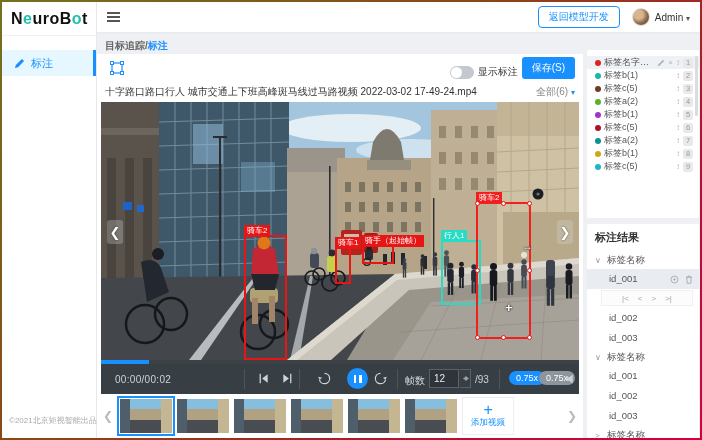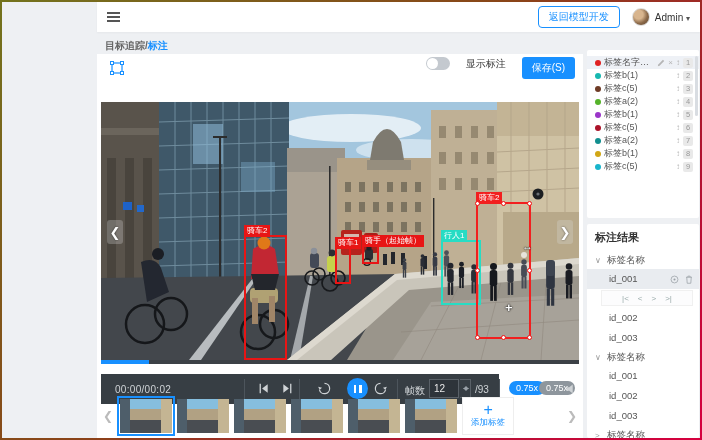--- a/index.html
+++ b/index.html
@@ -24,21 +24,21 @@
   .caret { font-size:8px; color:#555; }
 
   
   #breadcrumb { position:absolute; left:103px; top:37px; font-size:10px; color:#666;font-weight:bold; }
   #breadcrumb .cur { color:#1890ff; }
 
   
   #main-card { position:absolute; left:95px; top:52px; width:486px; height:384px; background:#fff; }
   #anno-toolbar { position:relative; height:28px; display:flex; align-items:center; padding:0 8px; }
   #tool-rect { margin-left:4px; cursor:pointer; }
-  #anno-toolbar .right { margin-left:auto; display:flex; align-items:flex-start; gap:16px; }
+  #anno-toolbar .right { margin-left:auto; display:flex; align-items:flex-end; gap:4px; }
   .toggle { width:24px; height:13px; border-radius:7px; background:#c4c9cf; position:relative; cursor:pointer; }
   .toggle .knob { position:absolute; left:1px; top:1px; width:11px; height:11px; background:#fff; border-radius:50%; }
   #toggle-label { font-size:10px; color:#333; }
   #save-btn { background:#1890ff; color:#fff; border:none; border-radius:3px; font-size:10px; padding:4px 10px; cursor:pointer; }
   #title-row { height:20px; display:flex; align-items:center; padding:0 8px; }
   #video-title { font-size:10px; color:#333; white-space:nowrap; overflow:hidden; }
   #filter { margin-left:auto; font-size:10px; color:#888; cursor:pointer; white-space:nowrap; }
   #filter .caret { color:#1890ff; }
 
   
@@ -47,21 +47,21 @@
   #overlay { position:absolute; inset:0; }
   .bbox { position:absolute; border:2px solid; }
   .bbox .blabel { position:absolute; left:-2px; bottom:100%; font-size:8px; line-height:1; color:#fff; padding:2px 3px; white-space:nowrap; }
   .handle { position:absolute; width:5px; height:5px; background:#fff; border:1px solid #e11; border-radius:50%; }
   .vnav { position:absolute; top:118px; width:16px; height:24px; display:flex; align-items:center; justify-content:center; color:#fff; font-size:13px; background:rgba(220,220,220,.28); border-radius:3px; cursor:pointer; text-shadow:0 0 2px rgba(0,0,0,.6); }
   .cursor-glyph { position:absolute; color:#fff; text-shadow:0 0 2px #000,0 0 1px #000; font-weight:bold; }
 
   
   #progress { position:absolute; left:4px; top:306px; width:478px; height:4px; background:#3c4146; }
   #progress .fill { height:100%; background:#1890ff; }
-  #controls { position:absolute; left:4px; top:320px; width:398px; height:30px; background:#373e44; color:#cfd3d6; font-size:10px; }
+  #controls { position:absolute; left:4px; top:310px; width:478px; height:30px; background:#373e44; color:#cfd3d6; font-size:10px; }
   #controls .divider { position:absolute; top:5px; width:1px; height:20px; background:#4d555c; }
   #time { position:absolute; left:14px; top:10px; letter-spacing:.3px; }
   .cicon { position:absolute; top:8px; cursor:pointer; }
   #pause-btn { position:absolute; left:246px; top:4px; width:21px; height:21px; border-radius:50%; background:#1890ff; border:none; cursor:pointer; }
   #pause-btn i { display:inline-block; width:2.5px; height:8px; background:#fff; margin:0 1.5px; }
   #frame-label { position:absolute; left:284px; top:10px; }
   #frame-input { position:absolute; left:306px; top:5px; width:30px; height:19px; background:#2e343a; border:1px solid #5a6168; color:#e8e8e8; font-size:10px; padding-left:4px; }
   #frame-spinner { position:absolute; left:337px; top:5px; width:11px; height:19px; border:1px solid #5a6168; border-left:none; display:flex; flex-direction:column; cursor:pointer; }
   #frame-spinner i { flex:1; position:relative; }
   #frame-spinner i:first-child::after { content:""; position:absolute; left:2.5px; top:3px; border:3px solid transparent; border-bottom-color:#9aa1a8; }
@@ -118,20 +118,31 @@
         <i></i>
         <i></i>
         <i></i>
       </div>
     <div class="spacer"></div>
     <button id="back-btn">返回模型开发</button>
     <div id="avatar"></div>
     <span id="user"><span>Admin</span> <span class="caret">▾</span></span>
   </div>
 
+  <div id="sidebar">
+    <div id="logo"><span style="color: rgb(17, 17, 17);">N</span><span style="color: rgb(31, 191, 174);">e</span><span style="color: rgb(17, 17, 17);">ur</span><span style="color: rgb(17, 17, 17);">o</span><span style="color: rgb(17, 17, 17);">B</span><span style="color: rgb(31, 191, 174);">o</span><span style="color: rgb(17, 17, 17);">t</span></div>
+    <div class="menu-item">
+      <svg width="11" height="11" viewBox="0 0 12 12">
+          <path d="M1 11l1-3.4L8.6 1 11 3.4 4.4 10 1 11z" fill="#1890ff"></path>
+        </svg>
+      <span>标注</span>
+      <span class="bar"></span>
+    </div>
+    <div id="copyright">©2021北京矩视智能出品</div>
+  </div>
 
   <div id="breadcrumb">
     <span>目标追踪</span><span>/</span><span class="cur">标注</span>
   </div>
 
   <div id="main-card">
 
     <div id="anno-toolbar">
       <svg id="tool-rect" width="16" height="16" viewBox="0 0 16 16">
         <rect x="3" y="3" width="10" height="10" fill="none" stroke="#1890ff" stroke-width="1.2"></rect>
@@ -142,20 +153,24 @@
       </svg>
       <div class="right">
         <span class="toggle">
             <span class="knob"></span>
           </span>
         <span id="toggle-label">显示标注</span>
         <button id="save-btn">保存(S)</button>
       </div>
     </div>
 
+    <div id="title-row">
+      <span id="video-title">十字路口路口行人 城市交通上下班高峰斑马线过马路视频 2022-03-02 17-49-24.mp4</span>
+      <span id="filter"><span>全部(6)</span> <span class="caret">▾</span></span>
+    </div>
 
     <div id="player">
       <svg class="scene" viewBox="0 0 478 258" preserveAspectRatio="none">
         <defs>
           <symbol id="p" viewBox="0 0 10 30">
             <circle cx="5" cy="3" r="2.7" fill="currentColor"></circle>
             <rect x="2.1" y="5.8" width="5.8" height="12.5" rx="2.2" fill="currentColor"></rect>
             <rect x="2.5" y="18" width="2.1" height="11.5" fill="currentColor"></rect>
             <rect x="5.4" y="18" width="2.1" height="11.5" fill="currentColor"></rect>
           </symbol>
@@ -330,21 +345,21 @@
         <circle cx="266" cy="160" r="3.4" fill="none" stroke="#17191c" stroke-width="1.2"></circle>
       </svg>
 
       <div id="overlay">
           <div class="bbox" style="left: 143px; top: 133px; width: 43px; height: 125px; border-color: rgb(232, 21, 21);">
             <span class="blabel" style="background: rgb(232, 21, 21);">骑车2</span>
           </div>
           <div class="bbox" style="left: 206px; top: 145px; width: 16px; height: 37px; border-color: rgb(232, 21, 21); margin-left: 28px;">
             <span class="blabel" style="background: rgb(232, 21, 21);">骑车1</span>
           </div>
-          <div class="bbox" style="left: 261px; top: 143px; width: 17px; height: 19px; border-color: rgb(232, 21, 21);">
+          <div class="bbox" style="left: 261px; top: 143px; width: 32px; height: 19px; border-color: rgb(232, 21, 21);">
             <span class="blabel" style="background: rgb(232, 21, 21);">骑手（起始帧）</span>
           </div>
           <div class="bbox" style="left: 340px; top: 138px; width: 40px; height: 65px; border-color: rgb(39, 220, 196);">
             <span class="blabel" style="background: rgb(39, 220, 196);">行人1</span>
           </div>
           <div class="bbox" style="left: 375px; top: 100px; width: 55px; height: 137px; border-color: rgb(242, 31, 31);">
             <span class="blabel" style="background: rgb(242, 31, 31);">骑车2</span>
             <span class="handle" style="left: -3px; top: -3px;"></span>
             <span class="handle" style="left: calc(50% - 3px); top: -3px;"></span>
             <span class="handle" style="right: -3px; top: -3px;"></span>
@@ -407,21 +422,21 @@
       <span id="thumbs" style="display:flex;gap:5px">
           <div class="thumb sel"></div>
           <div class="thumb"></div>
           <div class="thumb"></div>
           <div class="thumb"></div>
           <div class="thumb"></div>
           <div class="thumb"></div>
         </span>
       <div id="add-video">
         <span class="plus">+</span>
-        <span class="al">添加标签</span>
+        <span class="al">添加视频</span>
       </div>
       <span class="strip-nav" id="strip-next">❯</span>
     </div>
   </div>
 
   <div class="rcard" id="tag-card">
     <div id="tag-list">
         <div class="tag-row sel">
           <span class="dot" style="background: rgb(224, 33, 33);"></span>
           <span class="tname">标签名字最长数...</span>

